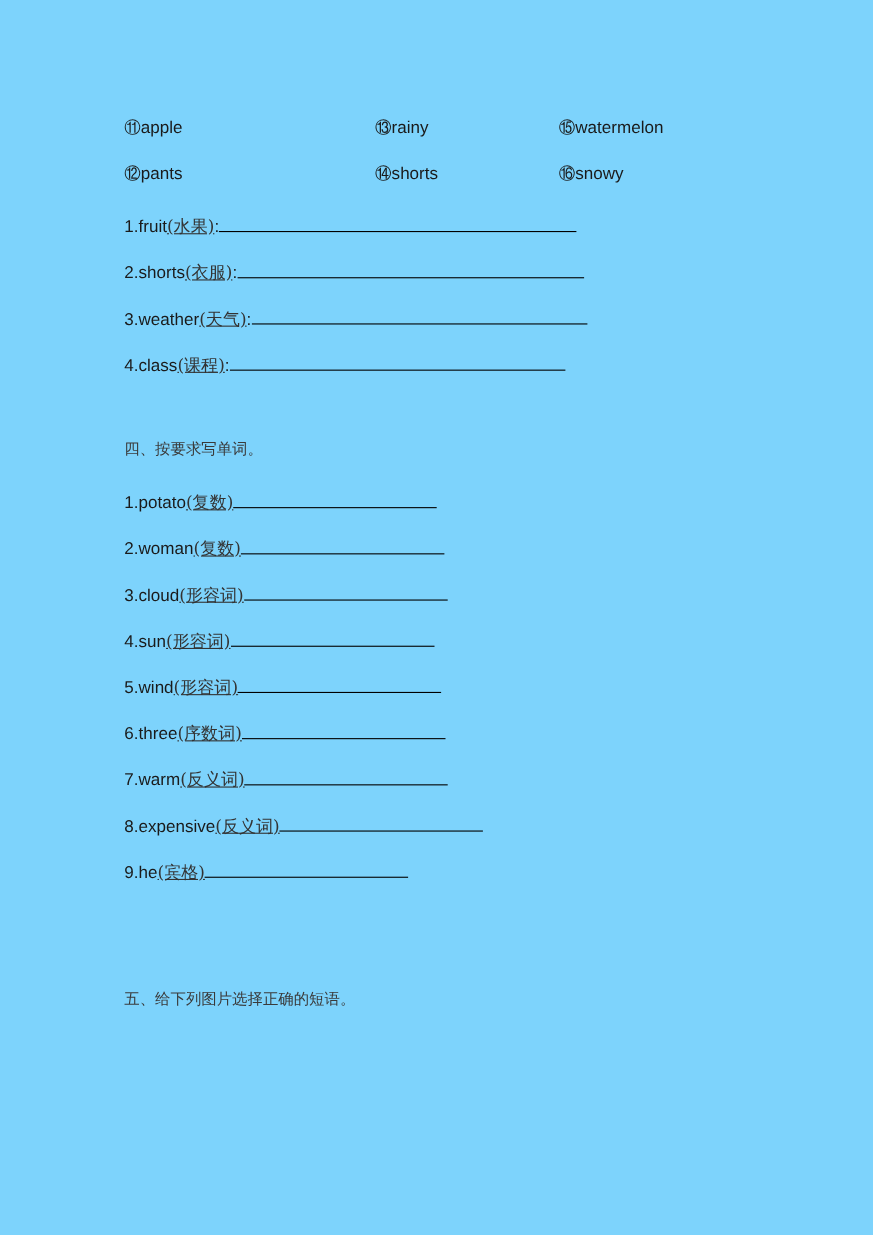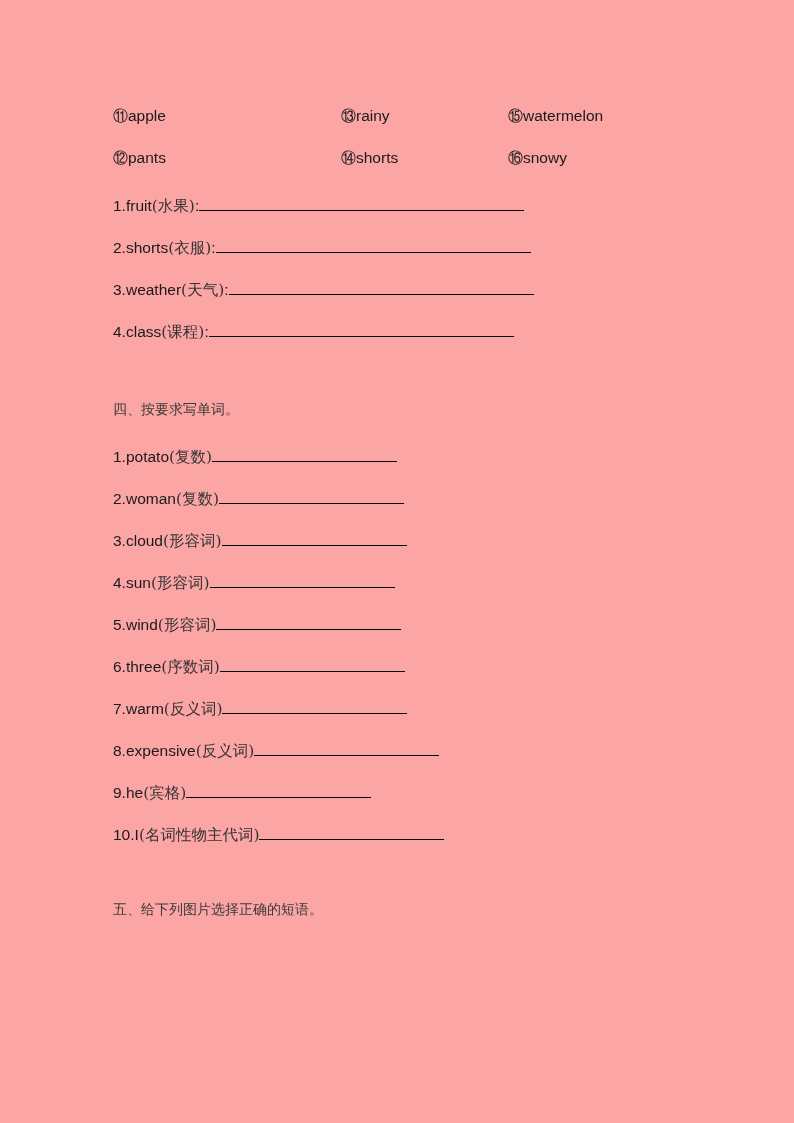--- a/index.html
+++ b/index.html
@@ -14,21 +14,21 @@
     font-family: "Liberation Sans", sans-serif;
     color: #1a1a1a;
     -webkit-font-smoothing: antialiased;
   }
   .page {
     position: absolute;
     left: 0;
     top: 0;
     width: 794px;
     height: 1123px;
-    background: #fca5a5;
+    background: #7dd3fc;
     overflow: hidden;
   }
 
   
   .wordbank {
     position: absolute;
     left: 113px;
     top: 103px;
     width: 580px;
   }
@@ -68,20 +68,21 @@
     display: flex;
     align-items: baseline;
     color: #1a1a1a;
   }
   .q-label {
     font-family: "Liberation Sans", sans-serif;
   }
   .cn {
     font-family: "DejaVu Serif", "Liberation Serif", serif;
     color: #333333;
+    text-decoration: underline;
   }
   .blank {
     display: inline-block;
     border-bottom: 1.6px solid #000000;
     height: 1.1em;
     margin-left: 0px;
   }
 
   
   .section-heading {
@@ -205,22 +206,16 @@
       <span class="blank" style="width:185px"></span>
   </div>
 
   <div class="qline" style="top:780px">
     <span class="q-label">9.</span>
       <span class="q-label"> he</span>
       <span class="cn">(宾格)</span>
       <span class="blank" style="width:185px"></span>
   </div>
 
-  <div class="qline" style="top:822px">
-    <span class="q-label">10.</span>
-      <span class="q-label">I</span>
-      <span class="cn">(名词性物主代词)</span>
-      <span class="blank" style="width:185px"></span>
-  </div>
 
   <div class="section-heading" style="top:896px">五、给下列图片选择正确的短语。</div>
 
 </div>
 
 </body></html>

